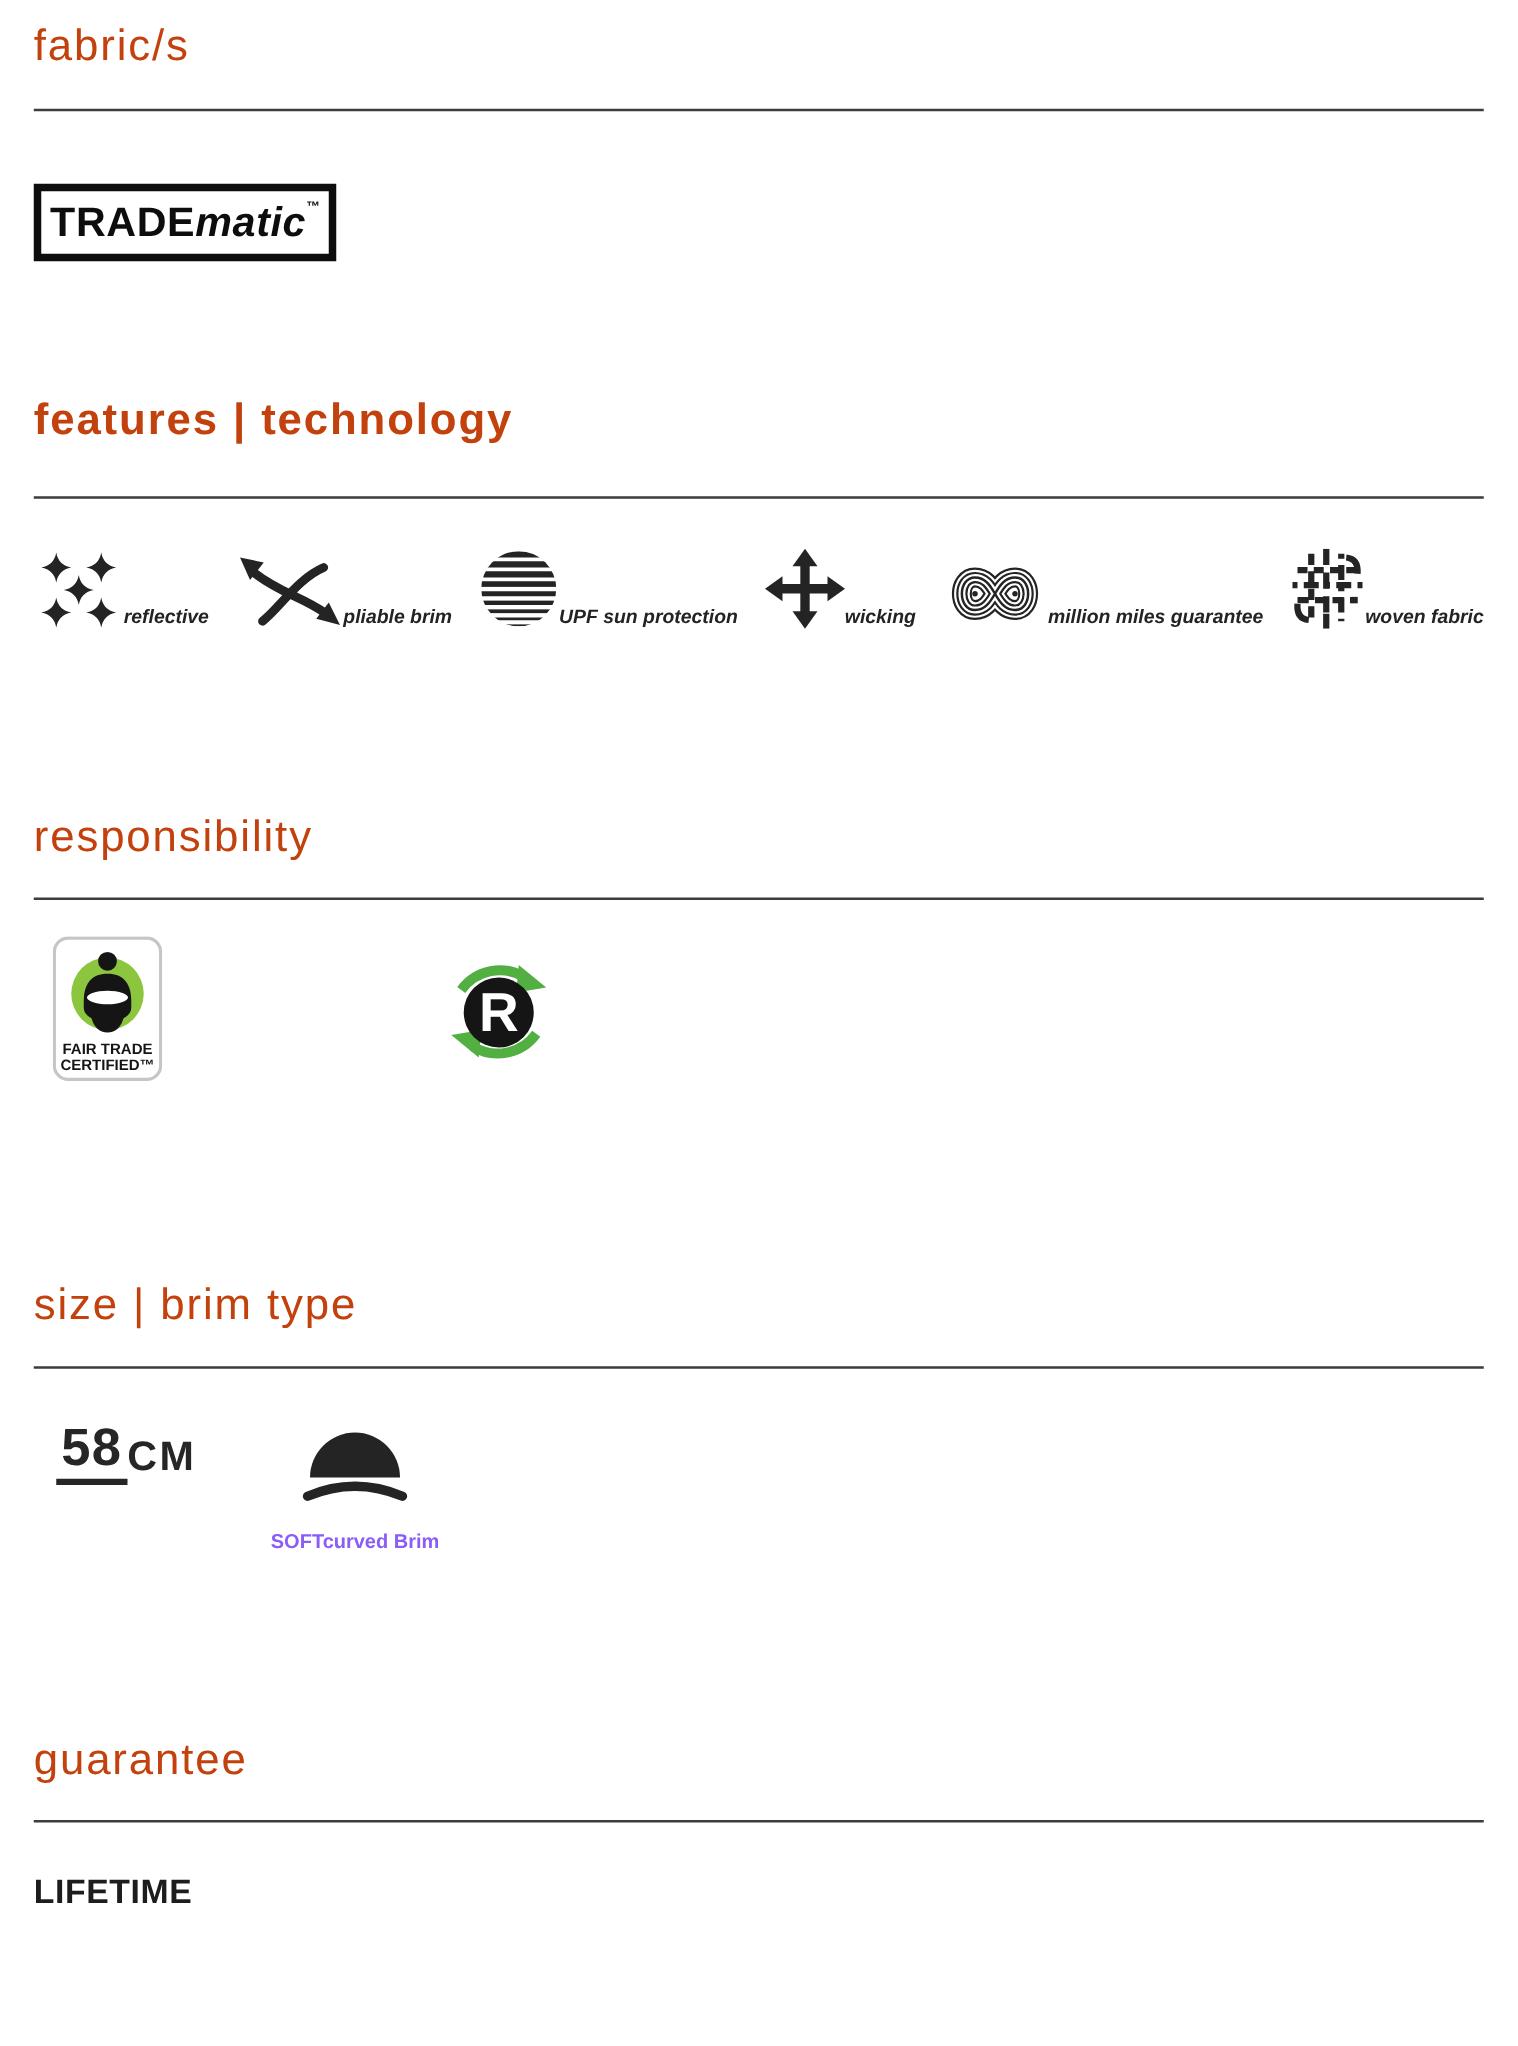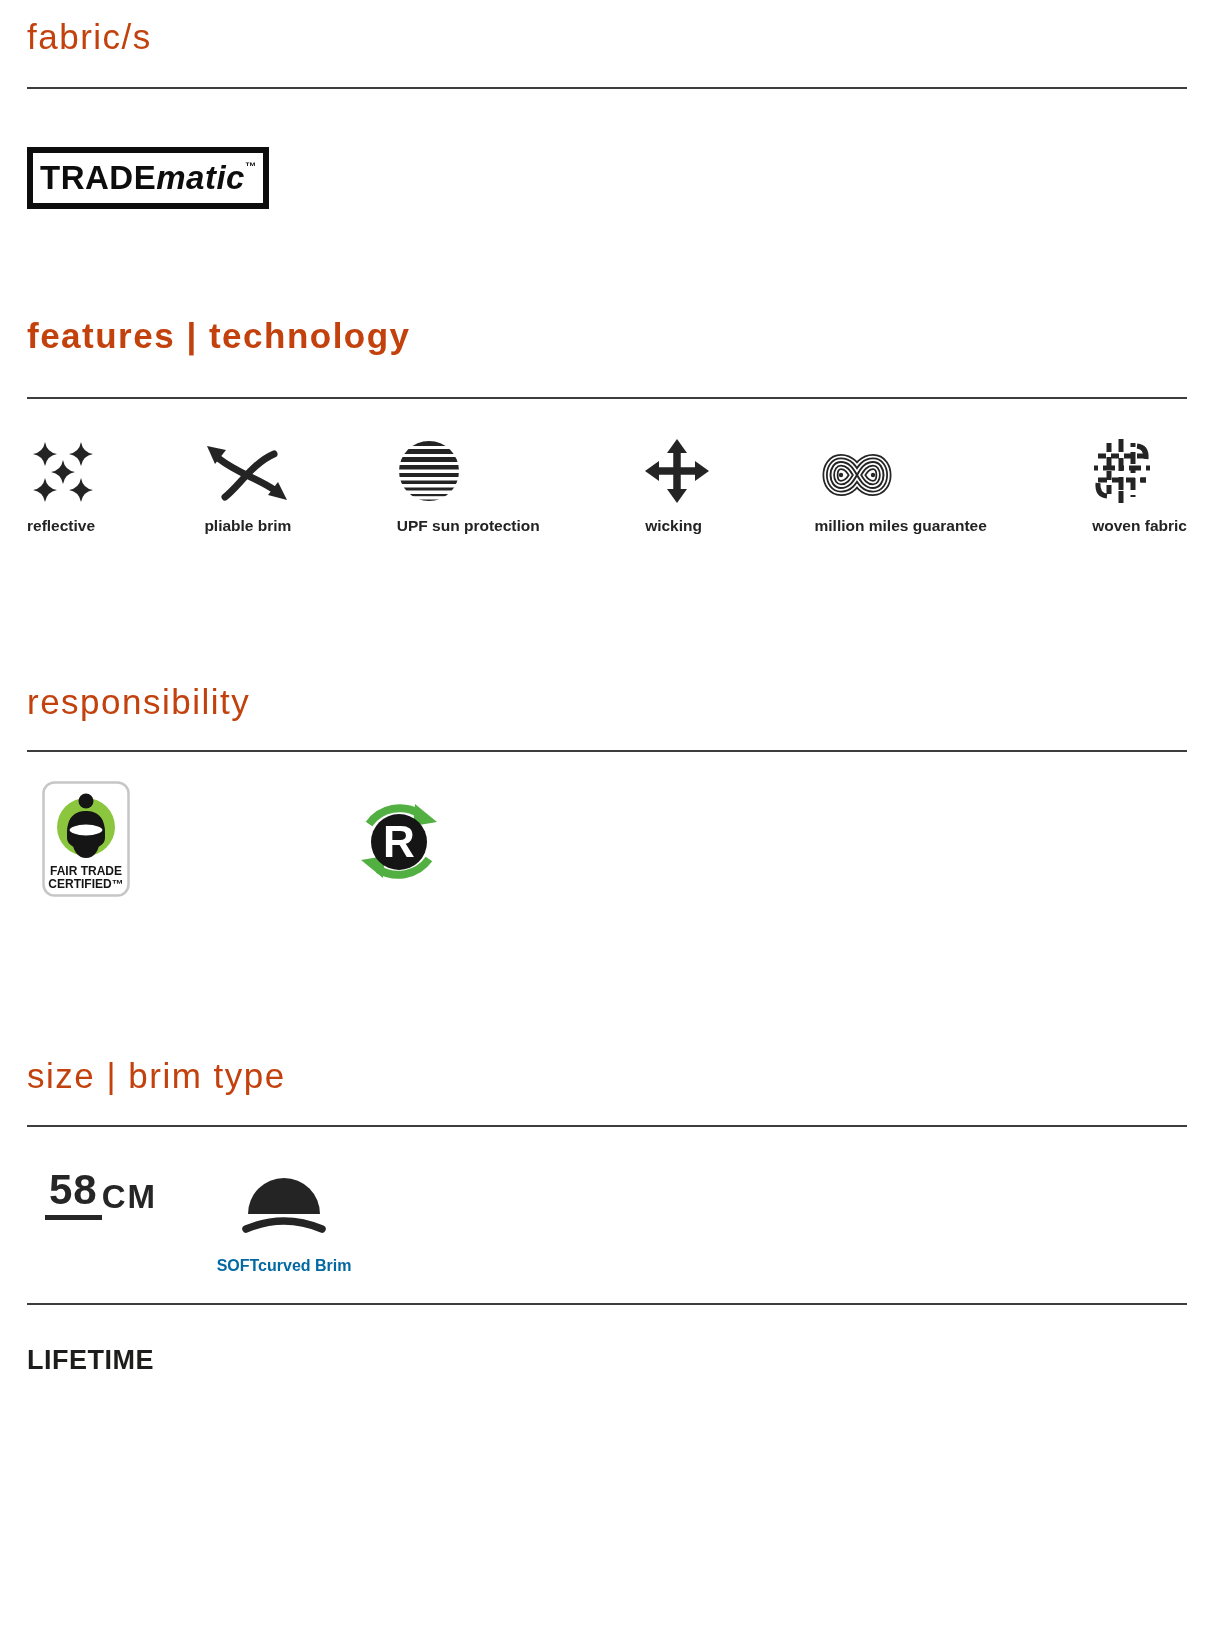--- a/index.html
+++ b/index.html
@@ -32,21 +32,21 @@
   .coolmatic-tm { font-size:11px; font-weight:700; color:#0d0d0d; vertical-align:super; position:relative; top:-12px; }
 
   
   .h-features { margin-top:108px;font-weight:bold; }
   .rule-2 { margin-top:42px; }
   .features-row {
     margin-top:26px;
     display:flex; justify-content:space-between; align-items:flex-start;
   }
   .feature {
-    display:flex; flex-direction:column; align-items:flex-start;
+    display:flex; flex-direction:row; align-items:flex-end;font-style:italic;
   }
   .feature .icon-slot { height:78px; display:flex; align-items:flex-end; justify-content:center; }
   .feature-label {
     margin-top:14px; font-size:15.5px; font-weight:700; color:#232323; white-space:nowrap;
   }
 
   
   .h-resp { margin-top:148px; }
   .rule-3 { margin-top:28px; }
   .badges-row { margin-top:29px; display:flex; align-items:flex-start; }
@@ -57,21 +57,21 @@
   .h-size { margin-top:160px; }
   .rule-4 { margin-top:30px; }
   .size-row { margin-top:42px; display:flex; align-items:flex-start; }
   .size-block { margin-left:18px; display:flex; flex-direction:row; align-items:center; }
   .size-value {
     font-size:42px; font-weight:700; color:#262626; letter-spacing:1px;
     line-height:1.0; padding:0 4px 4px 4px; border-bottom:5px solid #262626;
   }
   .size-unit { font-size:33px; font-weight:700; color:#262626; letter-spacing:2px; margin-top:4px; }
   .brim-block { margin-left:84px; width:86px; display:flex; flex-direction:column; align-items:center; }
-  .brim-label { margin-top:22px; font-size:16px; font-weight:700; color:#0369a1; white-space:nowrap; }
+  .brim-label { margin-top:22px; font-size:16px; font-weight:700; color:#8b5cf6; white-space:nowrap; }
 
   
   .h-guar { margin-top:146px; }
   .rule-5 { margin-top:28px; }
   .lifetime { margin-top:40px; font-size:27px; font-weight:700; color:#1d1d1b; letter-spacing:0.5px; }
 
   svg { display:block; }
 </style>
 </head>
 <body>
@@ -253,15 +253,16 @@
           <path d="M7,45 A36,36 0 0 1 79,45 Z" fill="#242424"></path>
           <path d="M5,60 Q43,44 81,60" fill="none" stroke="#242424" stroke-width="7.5" stroke-linecap="round"></path>
         </svg>
       </span>
       <span class="brim-label">SOFTcurved Brim</span>
     </div>
   </div>
 </section>
 
 <section>
+  <h2 class="heading h-guar">guarantee</h2>
   <div class="rule rule-5"></div>
   <div class="lifetime">LIFETIME</div>
 </section>
 
 </body></html>

